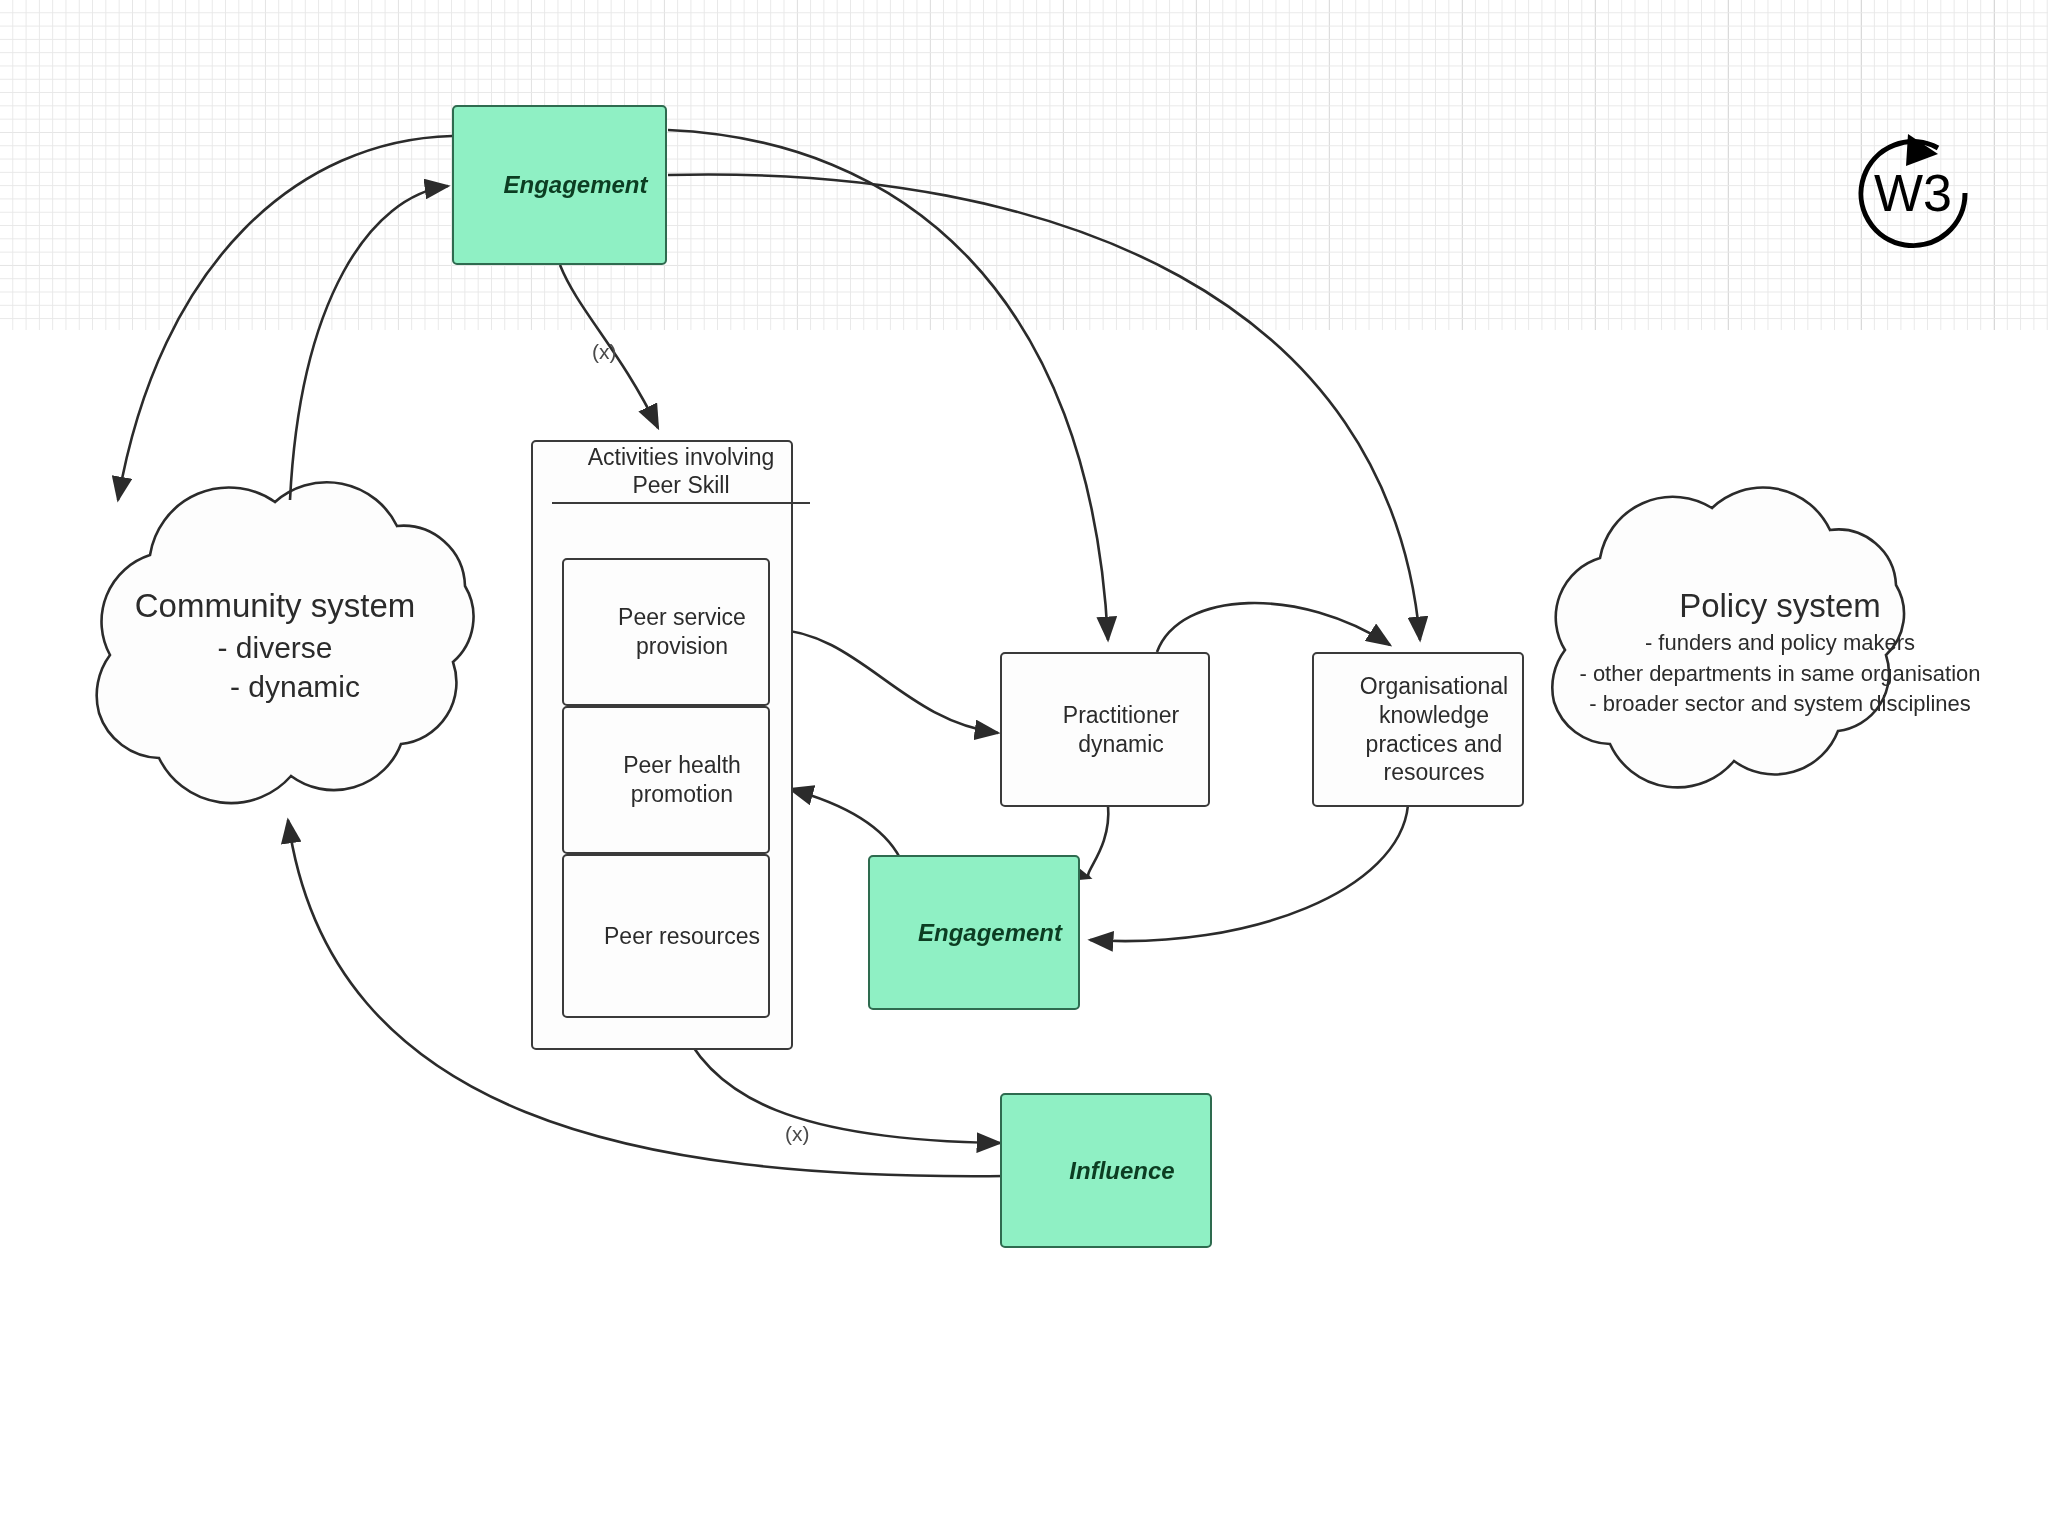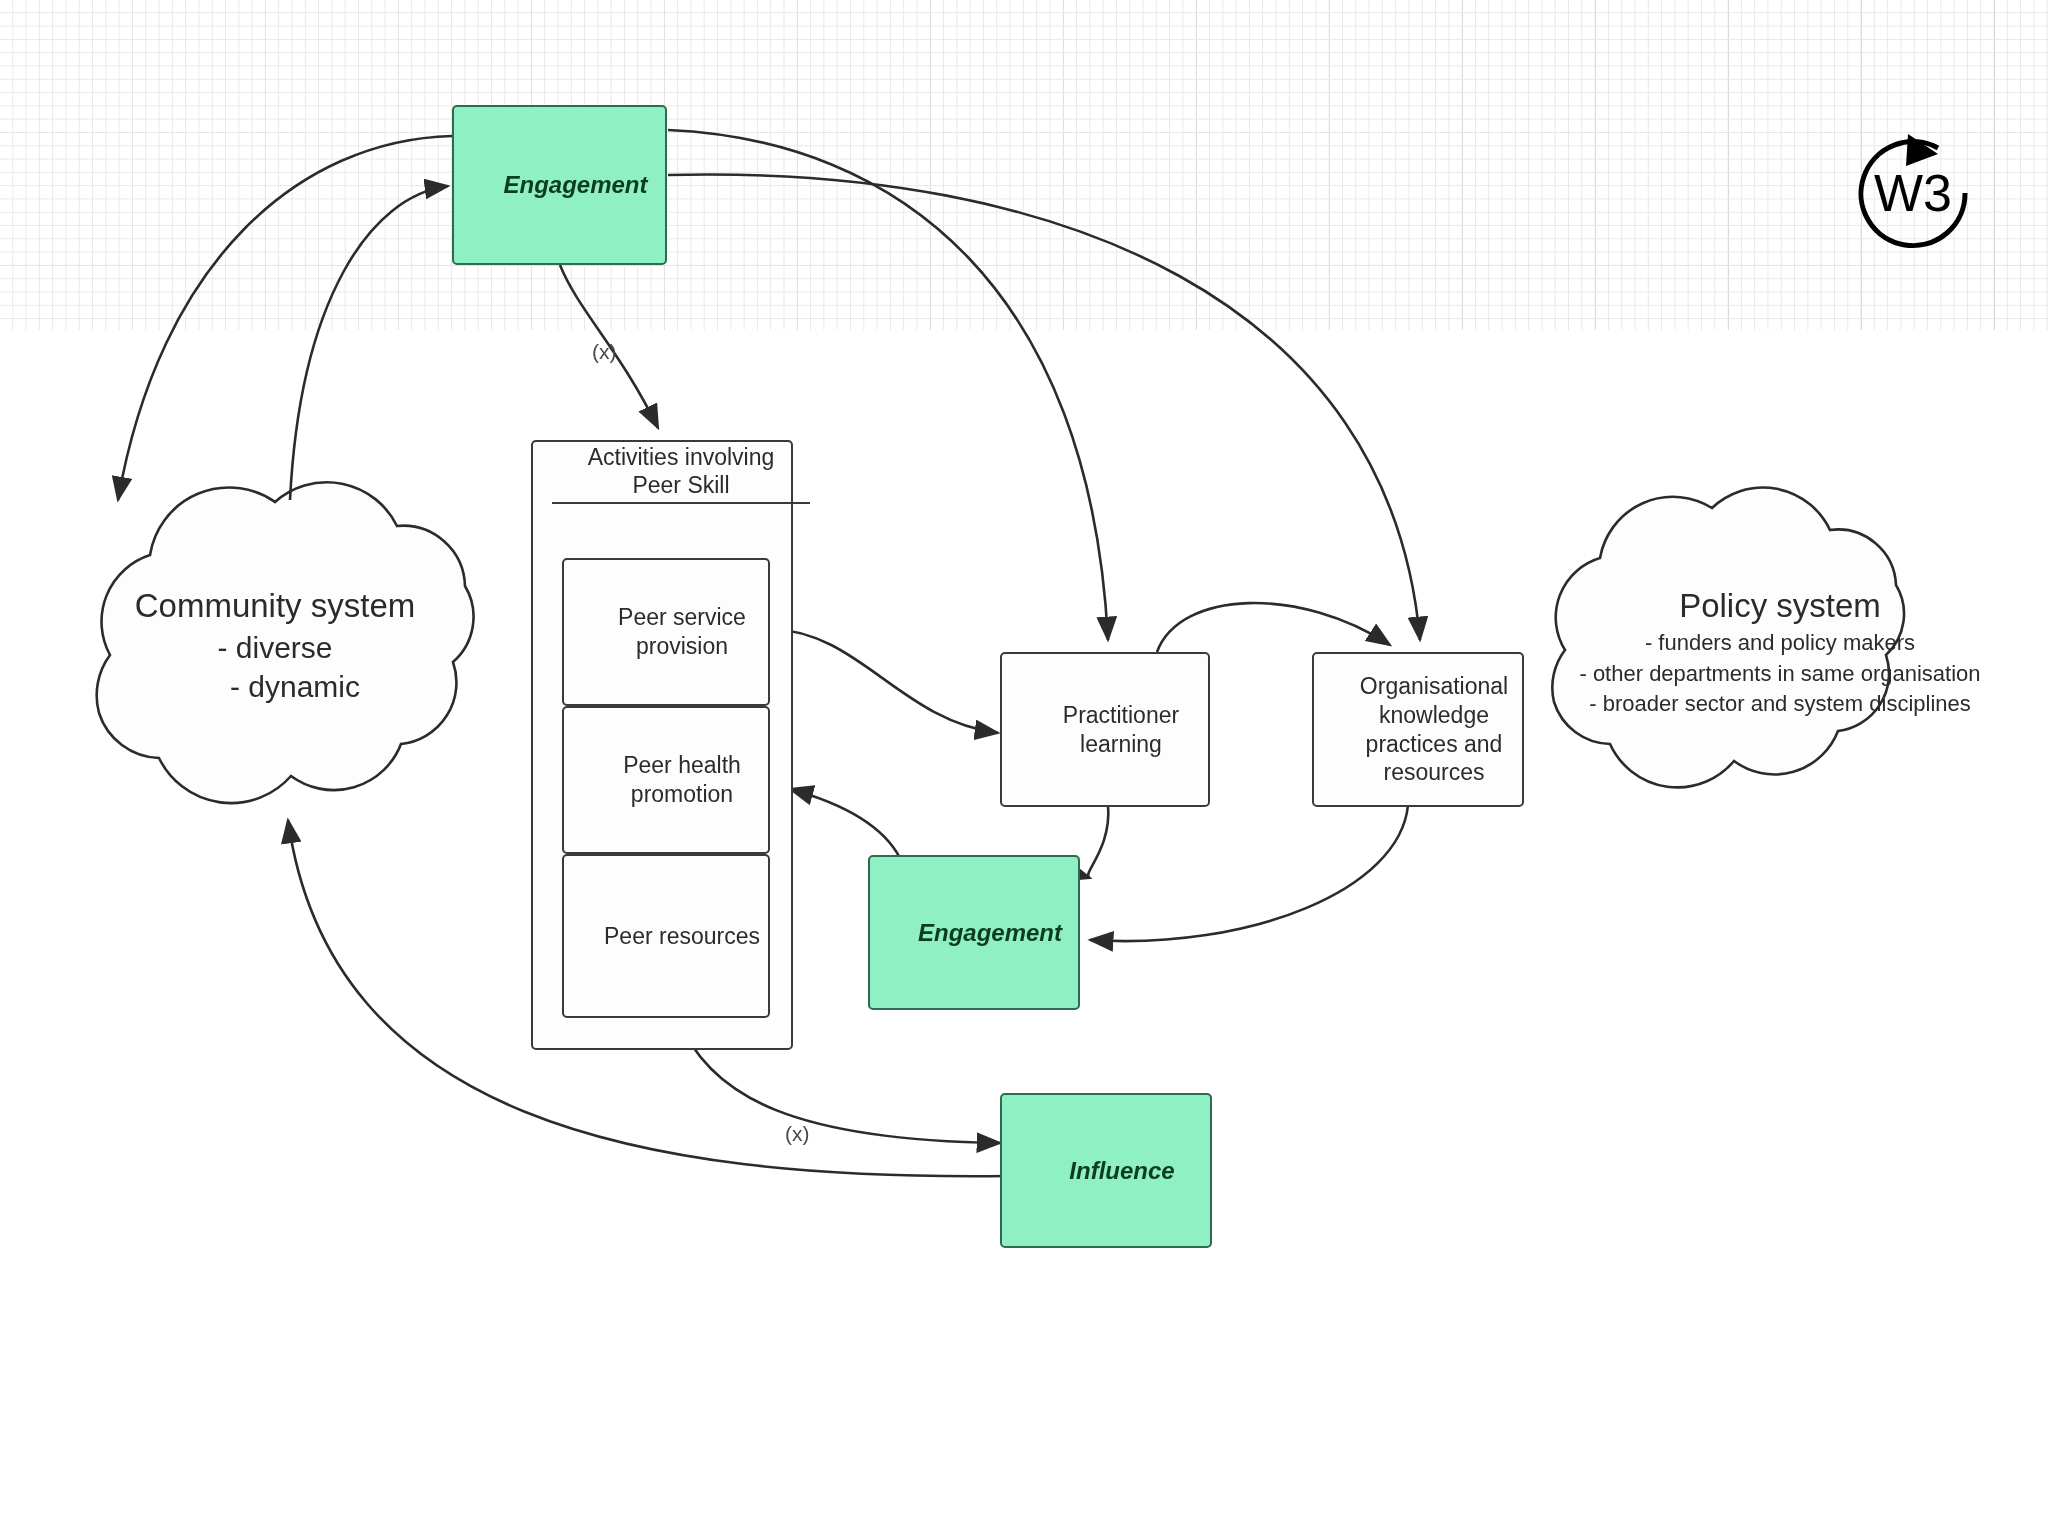--- a/index.html
+++ b/index.html
@@ -238,21 +238,21 @@
   <div class="node node-green" style="left:868px; top:855px; width:212px; height:155px;">
     <span>Engagement</span>
   </div>
 
   <div class="node node-green" style="left:1000px; top:1093px; width:212px; height:155px;">
     <span>Influence</span>
   </div>
 
   <div class="node node-white" style="left:1000px; top:652px; width:210px; height:155px; flex-direction:column;">
     <span>Practitioner</span>
-    <span>learning</span>
+    <span>dynamic</span>
   </div>
 
   <div class="node node-white" style="left:1312px; top:652px; width:212px; height:155px; flex-direction:column;">
     <span>Organisational</span>
     <span>knowledge</span>
     <span>practices and</span>
     <span>resources</span>
   </div>
 
   <div class="container-box" style="left:531px; top:440px; width:262px; height:610px;">

